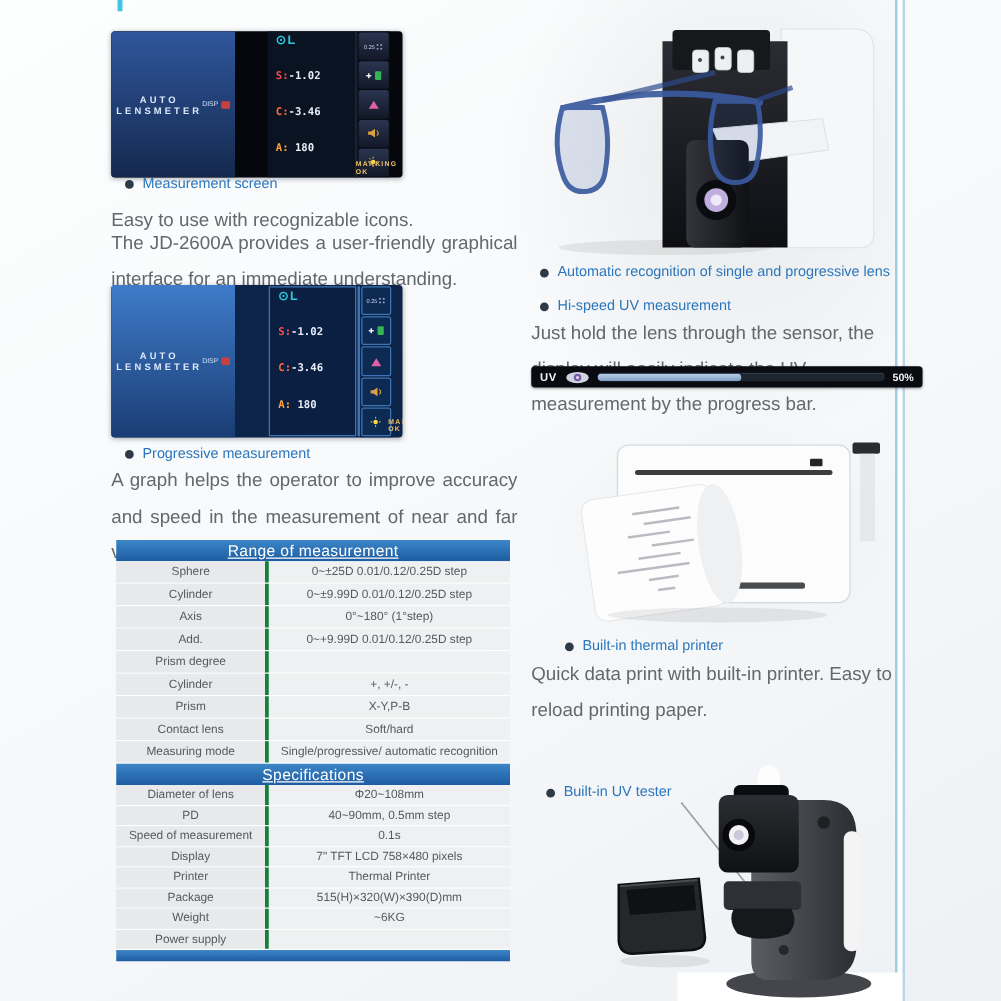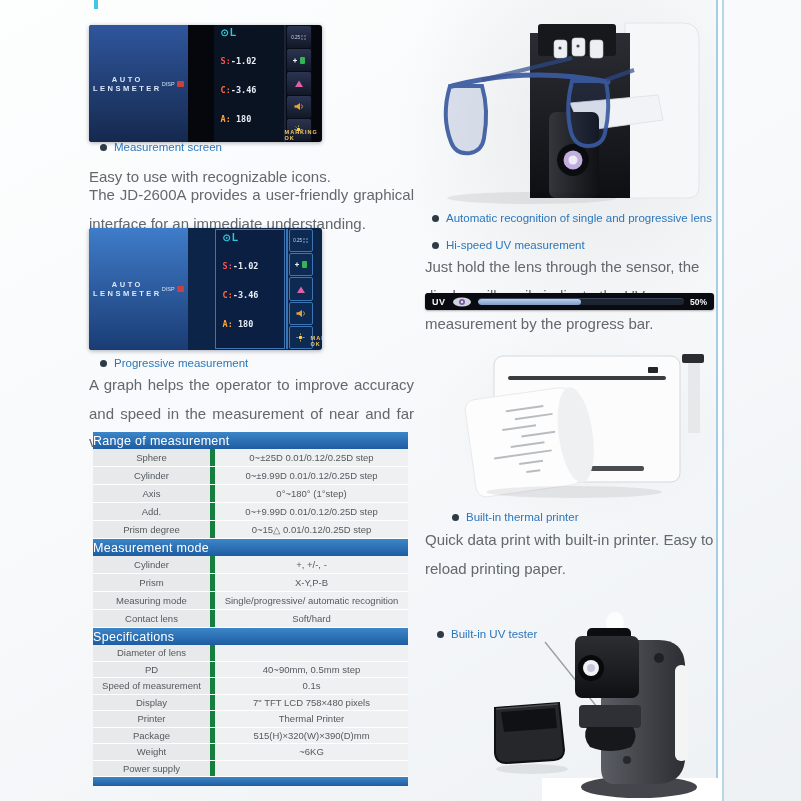--- a/index.html
+++ b/index.html
@@ -62,30 +62,30 @@
   .tb-ic{height:13px;display:flex;align-items:center;justify-content:center;}
   .tb-lb{font-size:4.5px;color:#98a2b8;letter-spacing:.4px;}
   #screen2 .tb-lb{color:#9fc0e8;}
   .letter{font-size:10px;font-weight:bold;line-height:10px;}
   #screen1 .letter{color:#2fc24a;}
   #screen2 .letter{color:#3aa2ee;}
 
   
   .tables{position:absolute;left:93px;top:432px;width:315px;}
   .tbl-header{height:17px;background:linear-gradient(#3c86c8,#1e5ca2);display:flex;align-items:center;
-              font-size:12.5px;color:#ffffff;letter-spacing:.3px;}
+              justify-content:center;font-size:12.5px;color:#ffffff;letter-spacing:.3px;text-decoration:underline;}
   .tbl-row{display:flex;height:18px;background:#eef0f1;border-bottom:1px solid #ffffff;box-sizing:border-box;}
   .compact .tbl-row{height:16.5px;}
   .cell-l{width:122px;background:#e7e9ea;display:flex;align-items:center;justify-content:center;
-          font-size:9.5px;color:#55595e;border-right:5px solid #15803d;box-sizing:border-box;text-align:center;}
+          font-size:9.5px;color:#55595e;border-right:3px solid #15803d;box-sizing:border-box;text-align:center;}
   .cell-v{flex:1;display:flex;align-items:center;justify-content:center;font-size:9.5px;color:#55595e;text-align:center;}
   .bottom-cut{height:9px;}
 
   
-  #uvbar{position:absolute;left:425px;top:293px;width:289px;height:17px;background:#0a0b10;
+  #uvbar{position:absolute;left:425px;top:293px;width:313px;height:17px;background:#0a0b10;
          border-radius:3px;display:flex;align-items:center;padding:0 7px;box-sizing:border-box;gap:6px;
          box-shadow:0 1px 2px rgba(0,0,0,.3);}
   .uv-label{font-size:9px;font-weight:bold;color:#f2f4f8;letter-spacing:.5px;}
   .uv-track{flex:1;height:7px;background:#1d2531;border-radius:4px;overflow:hidden;
             border-top:1px solid #39455c;box-sizing:border-box;}
   .uv-fill{height:100%;background:linear-gradient(#b8cfe8,#7e9cc4);border-radius:4px;}
   .uv-pct{font-size:8.5px;font-weight:bold;color:#f2f4f8;}
 
   .photo{position:absolute;}
   svg{display:block;}
@@ -447,49 +447,46 @@
     <div class="tbl-row">
         <div class="cell-l">Axis</div>
         <div class="cell-v">0°~180° (1°step)</div>
       </div>
     <div class="tbl-row">
         <div class="cell-l">Add.</div>
         <div class="cell-v">0~+9.99D  0.01/0.12/0.25D step</div>
       </div>
     <div class="tbl-row">
         <div class="cell-l">Prism degree</div>
-        <div class="cell-v">0~15△ 0.01/0.12/0.25D step</div>
-      </div>
-
-    <div class="tbl-header">
-        <span>Measurement mode</span>
-      </div>
+      </div>
+
     <div class="tbl-row">
         <div class="cell-l">Cylinder</div>
         <div class="cell-v">+, +/-, -</div>
       </div>
     <div class="tbl-row">
         <div class="cell-l">Prism</div>
         <div class="cell-v">X-Y,P-B</div>
       </div>
     <div class="tbl-row">
+        <div class="cell-l">Contact lens</div>
+        <div class="cell-v">Soft/hard</div>
+      </div>
+    <div class="tbl-row">
         <div class="cell-l">Measuring mode</div>
         <div class="cell-v">Single/progressive/ automatic recognition</div>
       </div>
-    <div class="tbl-row">
-        <div class="cell-l">Contact lens</div>
-        <div class="cell-v">Soft/hard</div>
-      </div>
 
     <div class="tbl-header">
         <span>Specifications</span>
       </div>
     <div class="compact">
       <div class="tbl-row">
           <div class="cell-l">Diameter of lens</div>
+          <div class="cell-v">Φ20~108mm</div>
         </div>
       <div class="tbl-row">
           <div class="cell-l">PD</div>
           <div class="cell-v">40~90mm, 0.5mm step</div>
         </div>
       <div class="tbl-row">
           <div class="cell-l">Speed of measurement</div>
           <div class="cell-v">0.1s</div>
         </div>
       <div class="tbl-row">

